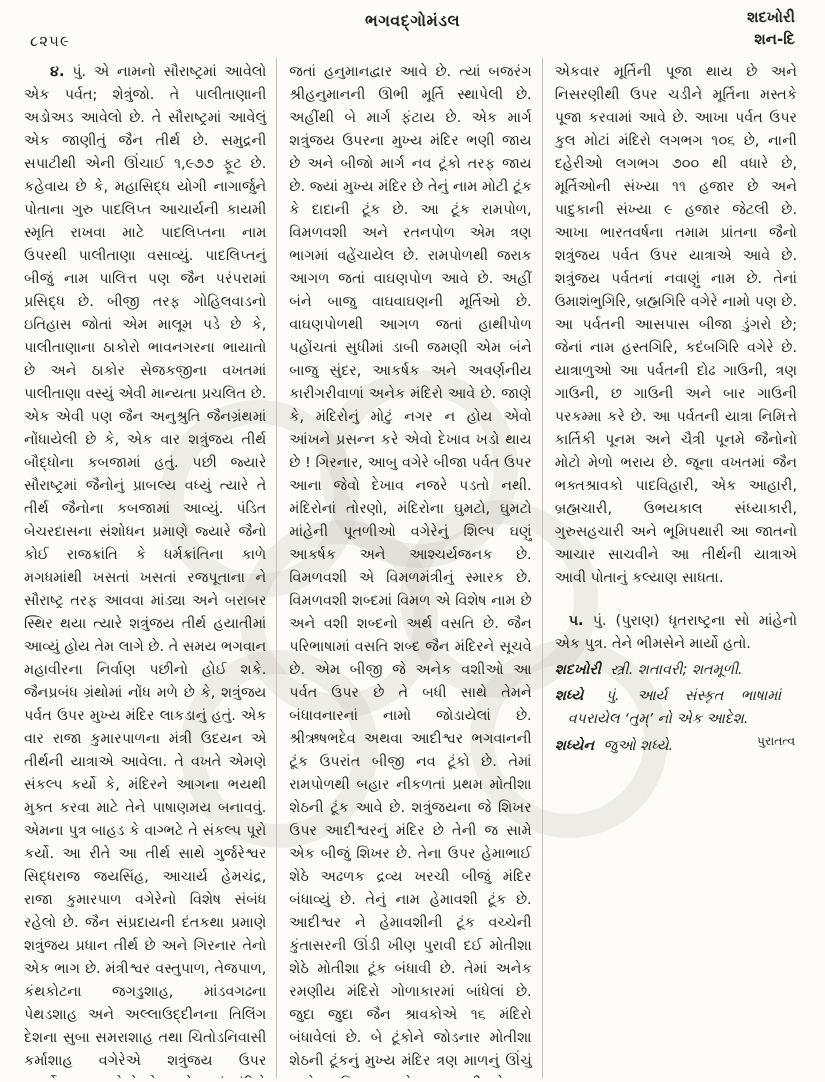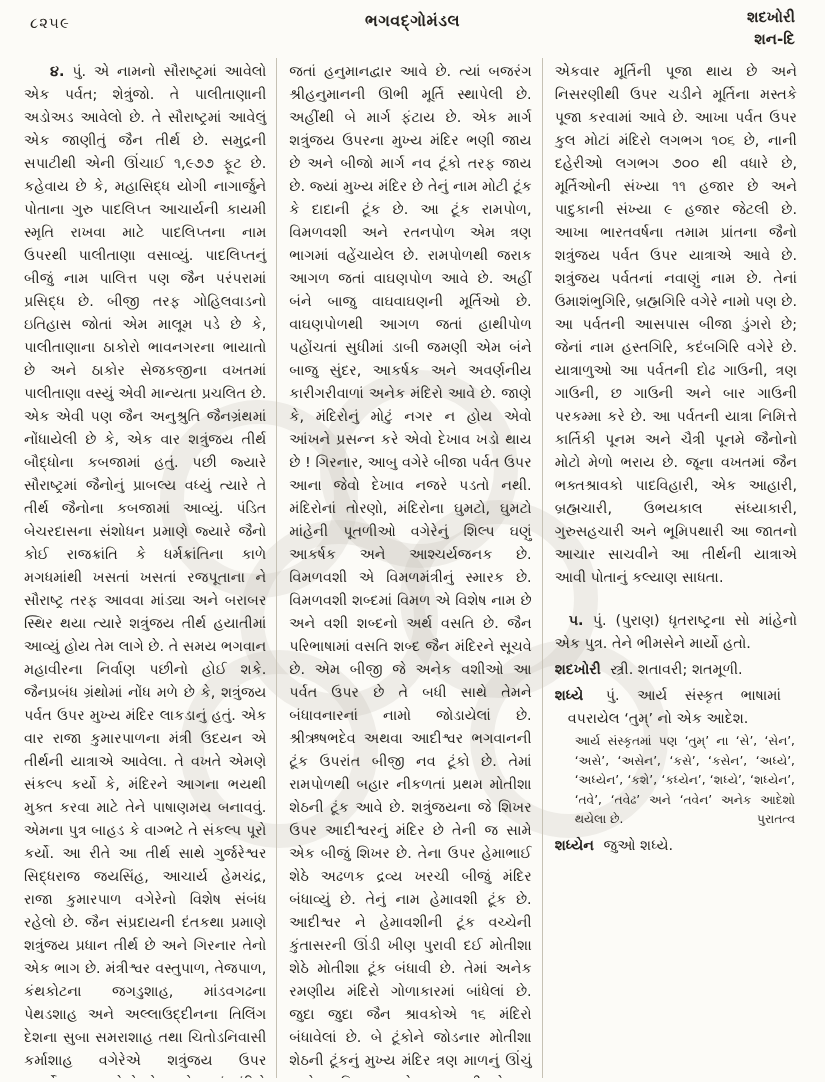--- a/index.html
+++ b/index.html
@@ -14,42 +14,42 @@
   }
   
   .watermark{position:absolute;inset:0;z-index:0;pointer-events:none;}
   .ring{
     position:absolute;border-radius:50%;
     border:24px solid rgba(186,182,172,0.20);
     width:150px;height:150px;
   }
   
   .pagehead{position:absolute;top:0;left:0;right:0;height:58px;z-index:2;}
-  .pageno{position:absolute;left:30px;top:14px;font-size:15px;letter-spacing:1px;}
+  .pageno{position:absolute;left:30px;top:32px;font-size:15px;letter-spacing:1px;}
   .booktitle{
     position:absolute;left:0;right:0;top:11px;text-align:center;
     font-size:16px;font-weight:bold;letter-spacing:.5px;
   }
   .catchwords{position:absolute;right:30px;top:6px;text-align:right;font-weight:bold;font-size:15px;line-height:22px;}
   
   .cols{
     position:absolute;top:58px;bottom:4px;left:20px;right:18px;
     display:flex;z-index:1;
   }
   .col{
     flex:1 1 0;overflow:hidden;
     font-size:14.4px;line-height:23px;text-align:justify;
     padding:2px 10px 0 4px;
   }
   .col.mid{border-left:1px solid #c6c1b4;padding-left:12px;}
   .para{margin:0 0 1px 0;}
   .first-indent{text-indent:26px;}
   .sense{text-indent:14px;margin-top:20px;}
   .num{font-weight:bold;}
-  .entry{margin:3px 16px 1px 0;padding-left:13px;text-indent:-13px;}
+  .entry{margin:3px 16px 1px 0;padding-left:13px;text-indent:-13px;font-style:italic;}
   .hw{font-weight:bold;margin-right:5px;}
   .note{
     font-size:12.2px;line-height:19.5px;
     margin:2px 0 4px 0;padding-left:20px;padding-right:2px;
     text-align:justify;
   }
   .note-src{float:right;margin-left:8px;}
 </style>
 </head>
 <body>
@@ -101,21 +101,20 @@
         <span>સ્ત્રી. શતાવરી; શતમૂળી.</span>
       </p>
 
 
       <p class="entry">
         <span class="hw">શધ્યે</span>
         <span>પું. આર્ય સંસ્કૃત ભાષામાં વપરાયેલ ‘તુમ્’ નો એક આદેશ.</span>
       </p>
 
       <p class="note">
-        <span>આર્ય સંસ્કૃતમાં પણ ‘તુમ્’ ના ‘સે’, ‘સેન’, ‘અસે’, ‘અસેન’, ‘કસે’, ‘કસેન’, ‘અધ્યે’, ‘અધ્યેન’, ‘કશે’, ‘કધ્યેન’, ‘શધ્યે’, ‘શધ્યેન’, ‘તવે’, ‘તવેઢ’ અને ‘તવેન’ અનેક આદેશો થયેલા છે.</span>
         <span class="note-src">પુરાતત્વ</span>
       </p>
 
       <p class="entry">
         <span class="hw">શધ્યેન</span>
         <span>જુઓ શધ્યે.</span>
       </p>
 
 
     </section>

